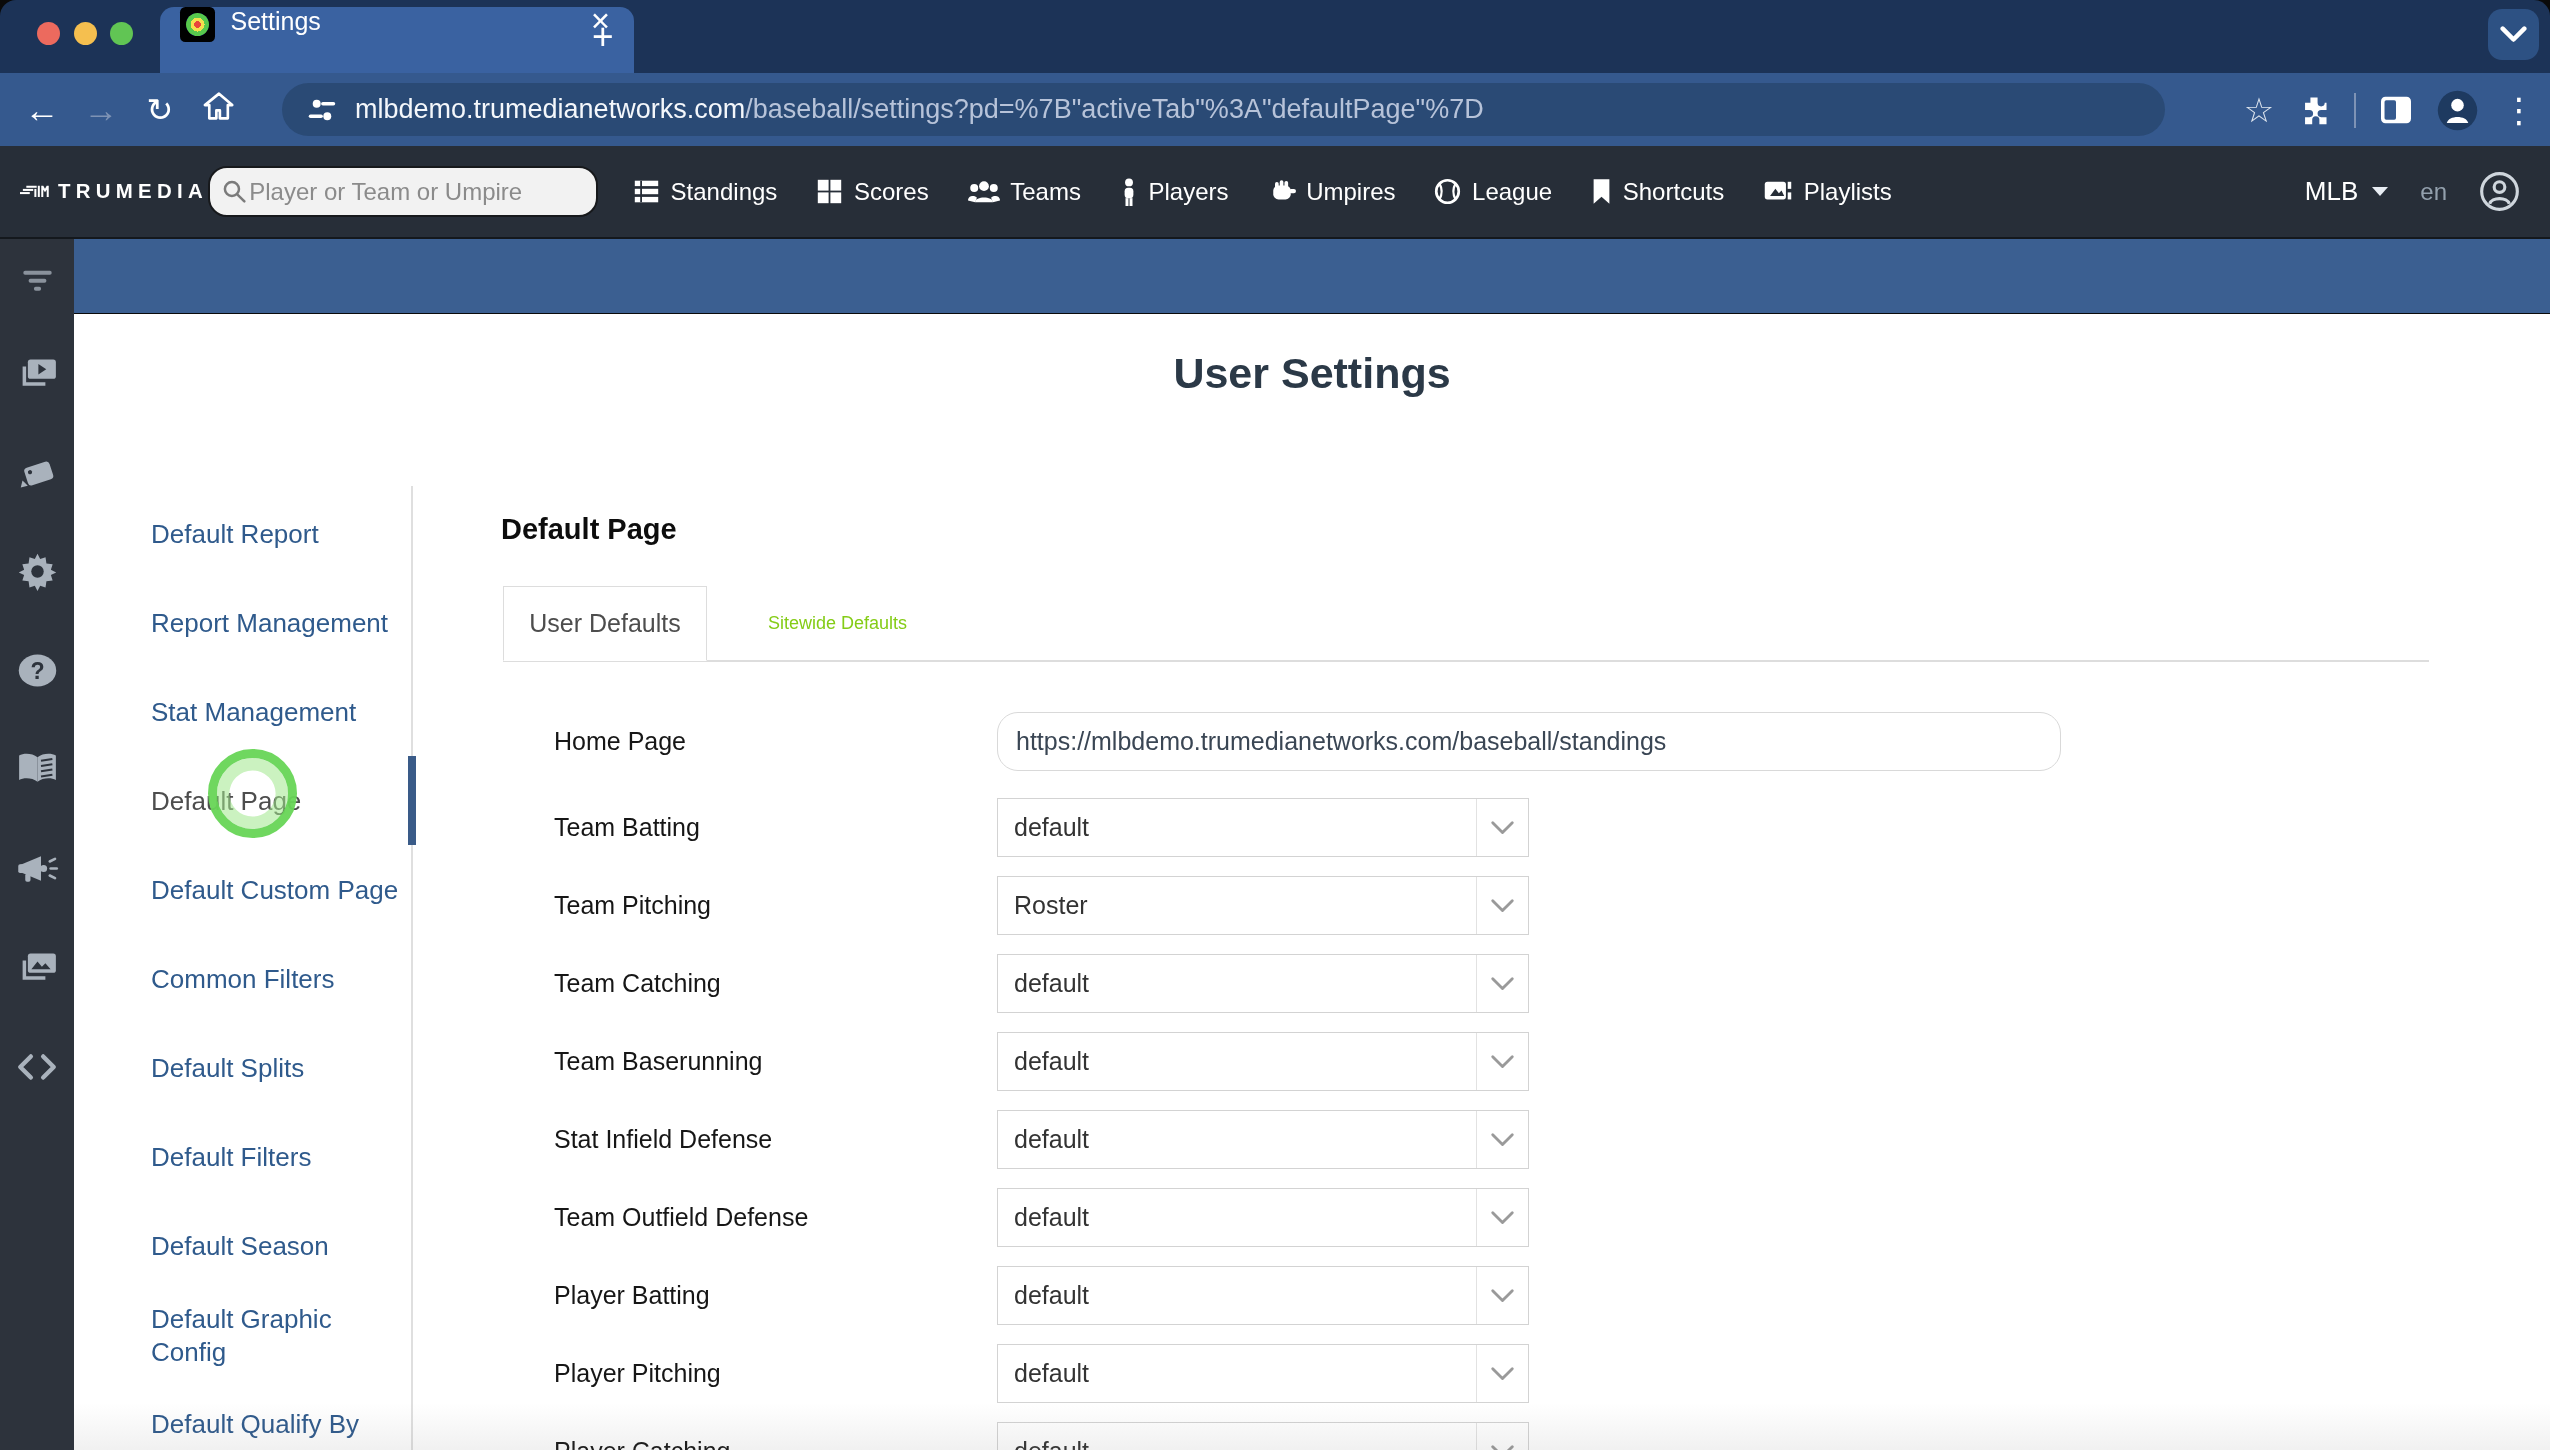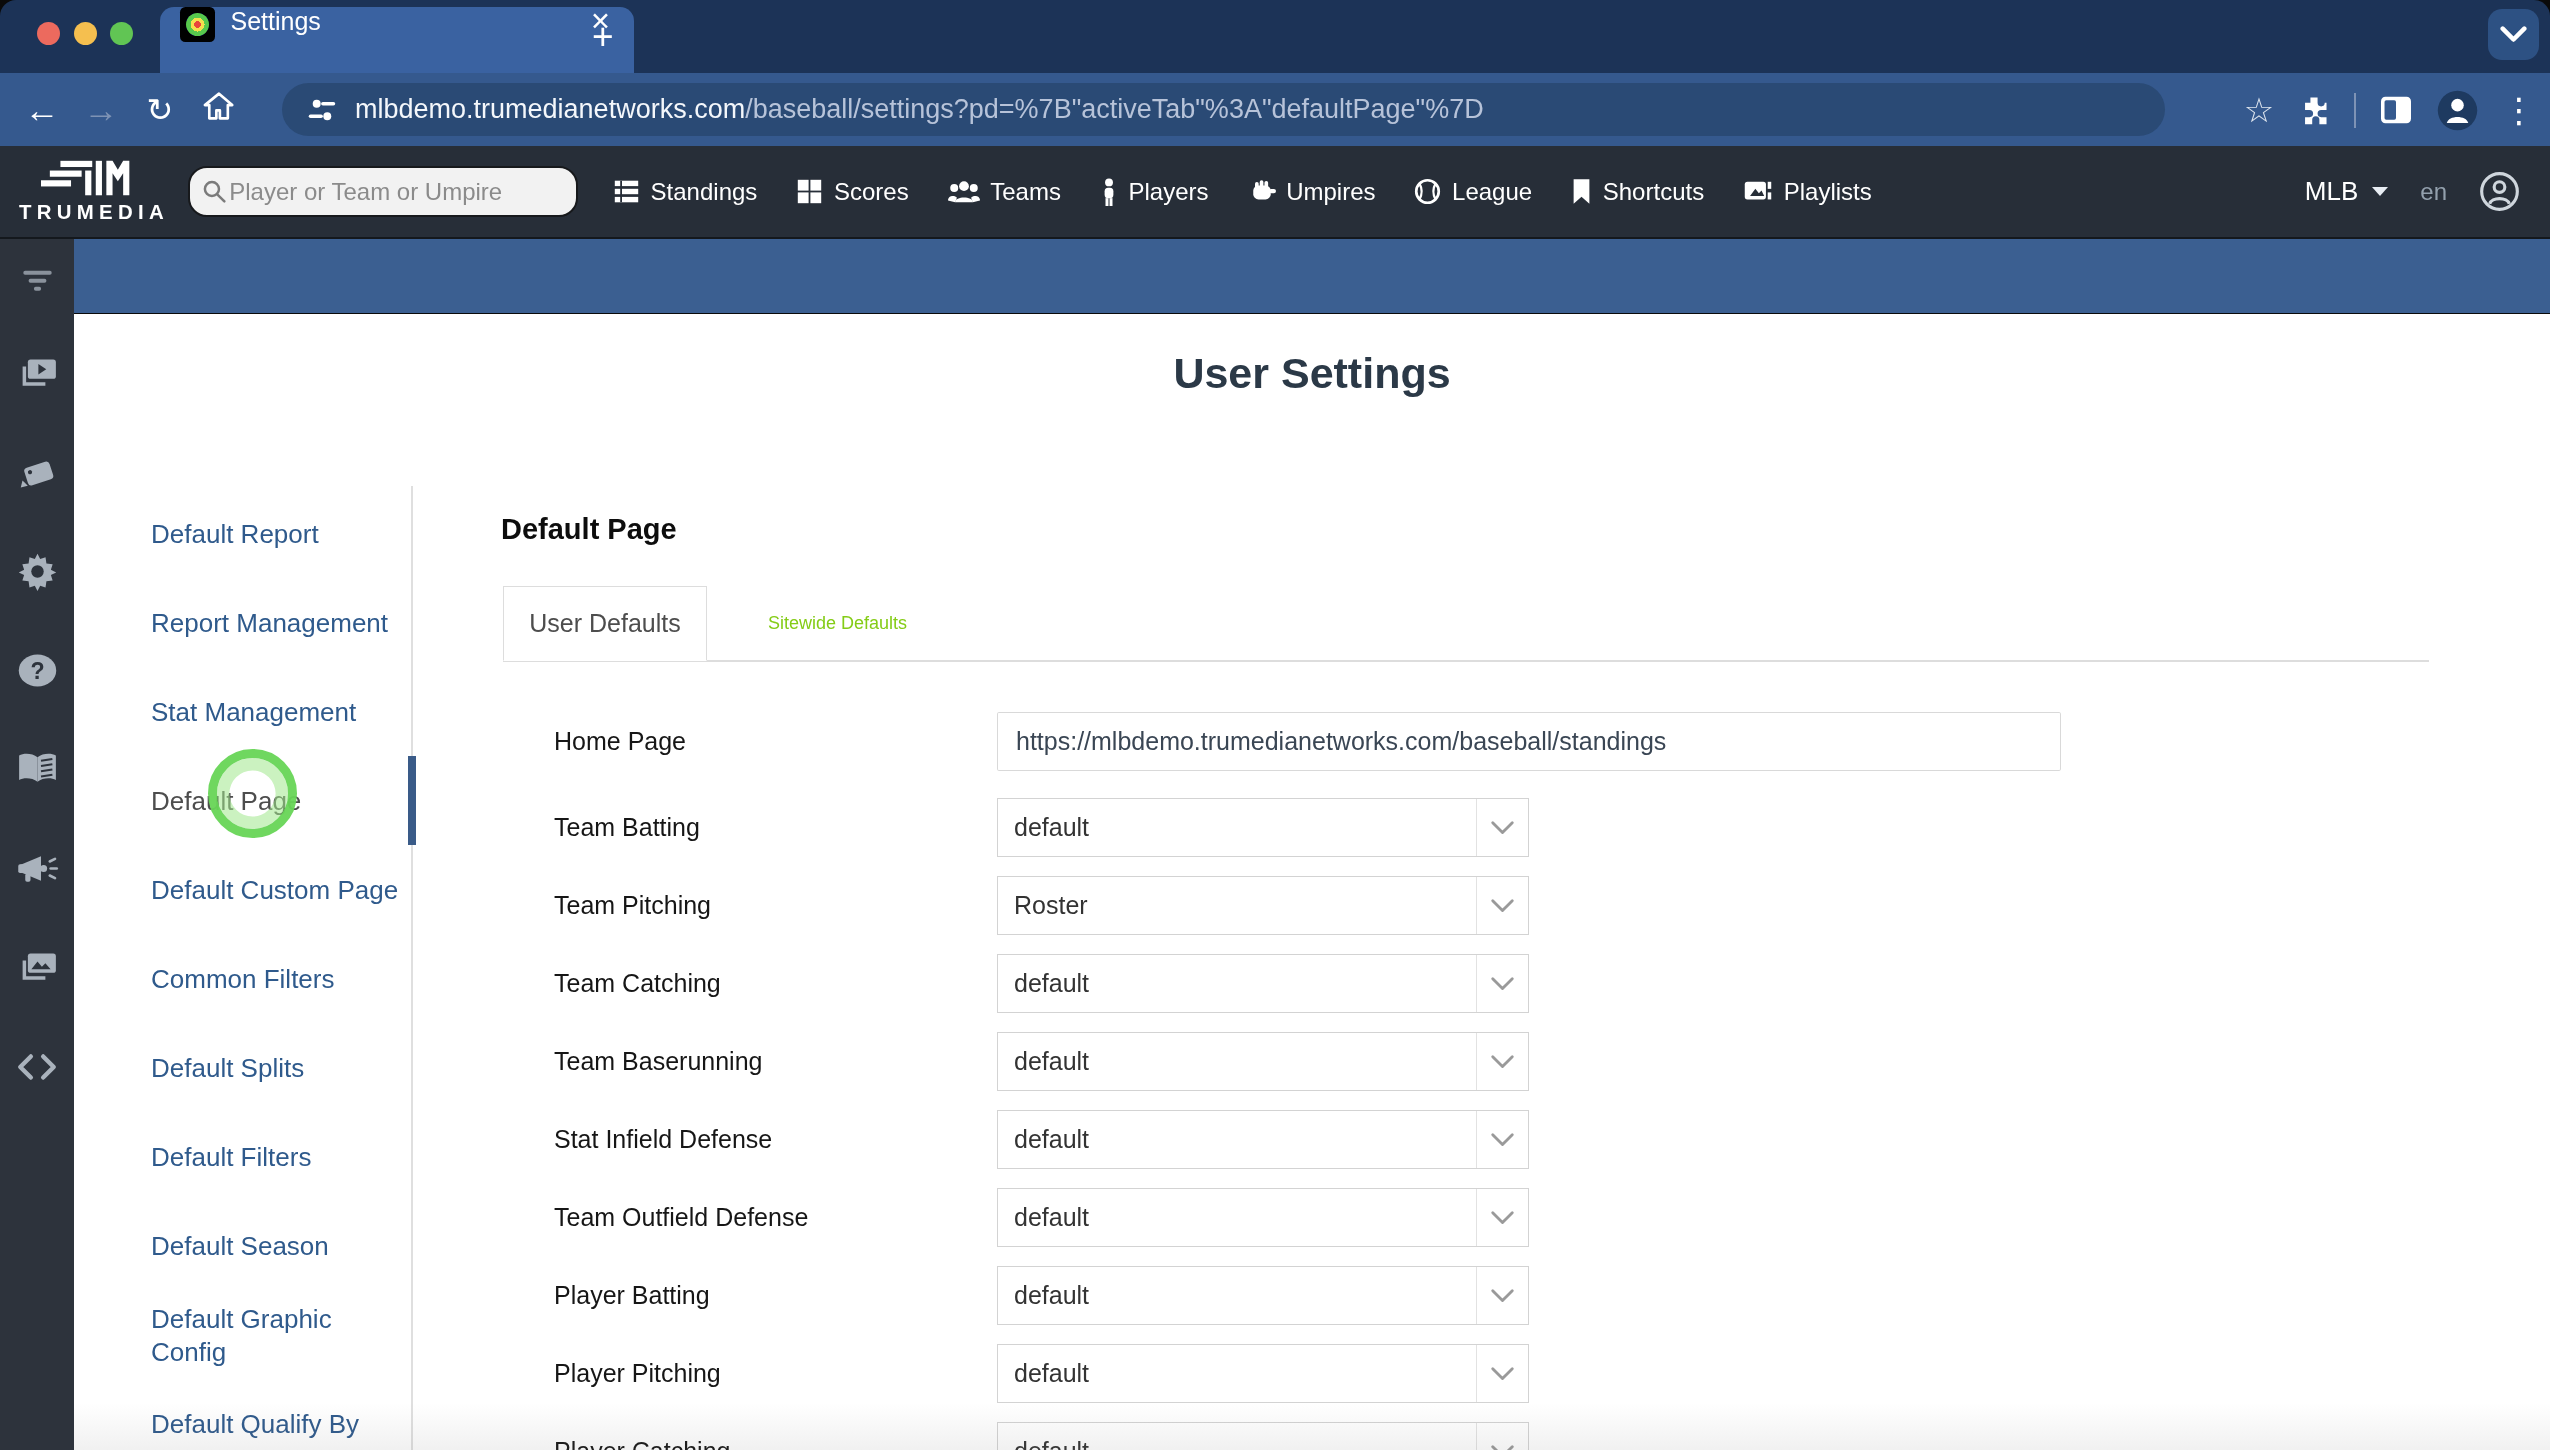--- a/index.html
+++ b/index.html
@@ -33,21 +33,21 @@
   .url-domain{color:#f4f7fb;}
   .url-path{color:#b7c3d9;}
   .tb-right{position:absolute;right:14px;top:73px;height:74px;display:flex;align-items:center;gap:23px;}
   .sep{width:1.8px;height:35px;background:#7e93b5;}
   .star{font-size:34px;color:#dfe6ef;}
   .kebab{font-size:34px;color:#fff;line-height:34px;}
 
   
   .appheader{left:0;top:146px;width:2550px;height:93px;background:#272e38;border-bottom:2.7px solid #14181d;
        display:flex;align-items:center;box-sizing:border-box;}
-  .logo{width:188px;display:flex;flex-direction:column;align-items:center;justify-content:center;gap:3.5px;}
+  .logo{width:188px;display:flex;flex-direction:row;align-items:center;justify-content:center;gap:3.5px;padding-left:20px;}
   .logo-text{color:#fff;font-size:20.4px;font-weight:bold;letter-spacing:5.3px;}
   .searchbox{width:390px;height:51px;background:#f2f2f2;border:2.7px solid #17191c;border-radius:19px;
        display:flex;align-items:center;padding:0 12.4px;box-sizing:border-box;margin-right:35px;}
   .searchbox input{border:none;outline:none;background:transparent;font-size:24px;color:#444;width:100%;
        font-family:"Liberation Sans","DejaVu Sans",sans-serif;}
   .searchbox input::placeholder{color:#8b8b8b;}
   .mainnav{display:flex;align-items:center;gap:39px;color:#fff;}
   .navitem{display:flex;align-items:center;gap:10.6px;font-size:24px;}
   .hdr-right{margin-left:auto;display:flex;align-items:center;gap:32px;padding-right:30px;color:#fff;}
   .league{font-size:26px;display:flex;align-items:center;gap:14px;}
@@ -352,21 +352,21 @@
 <div class="abs snav-border"></div>
 <div class="abs snav-indicator"></div>
 <div class="abs click-ring"></div>
 
 <div class="abs section-heading">Default Page</div>
 <div class="abs tabs-line"></div>
 <div class="abs tab-active">User Defaults</div>
 <div class="abs tab-link">Sitewide Defaults</div>
 
 <div class="abs frow-label" style="top:712px">Home Page</div>
-<input class="abs text-input" style="top: 712px;" readonly="" value="https://mlbdemo.trumedianetworks.com/baseball/standings">
+<input class="abs text-input" style="top: 712px; border-radius: 21px;" readonly="" value="https://mlbdemo.trumedianetworks.com/baseball/standings">
 
 <div class="abs frow-label" style="top:798px">Team Batting</div>
 <div class="abs select" style="top:798px">
   <span class="select-value">default</span>
   <span class="select-arrow">
       <svg width="25" height="16" viewBox="0 0 28 18">
         <polyline points="3,3 14,14 25,3" fill="none" stroke="#9a9a9a" stroke-width="3.2" stroke-linecap="round" stroke-linejoin="round"></polyline>
       </svg>
     </span>
 </div>

